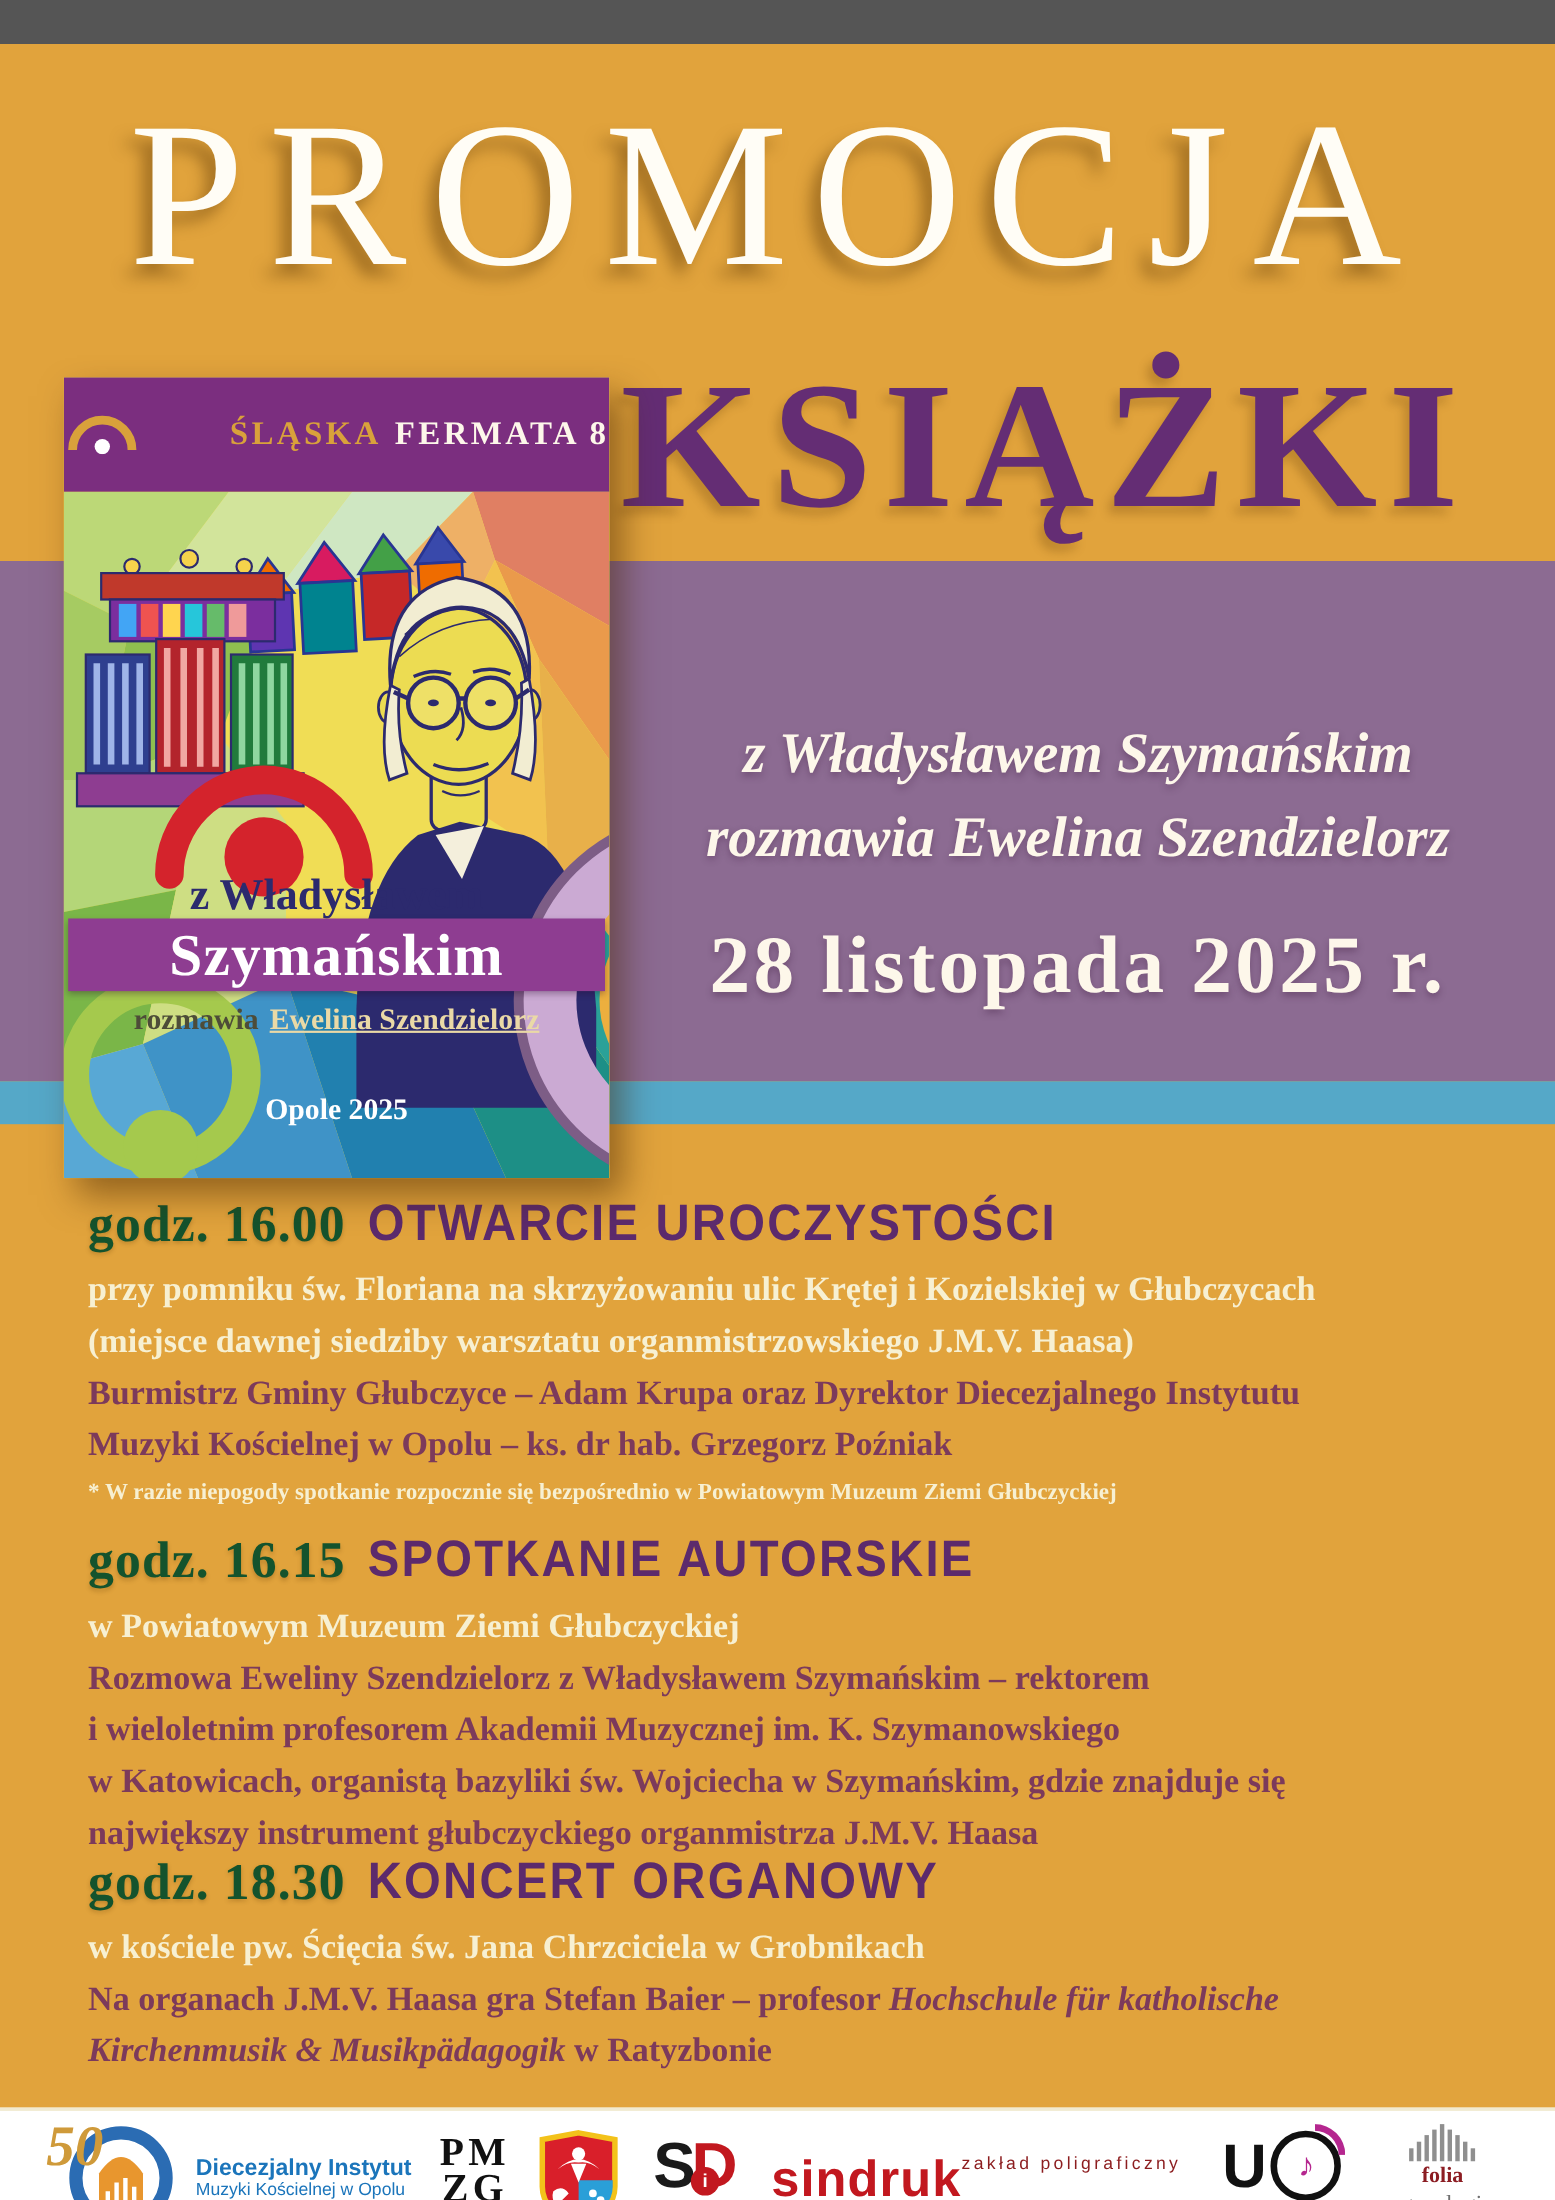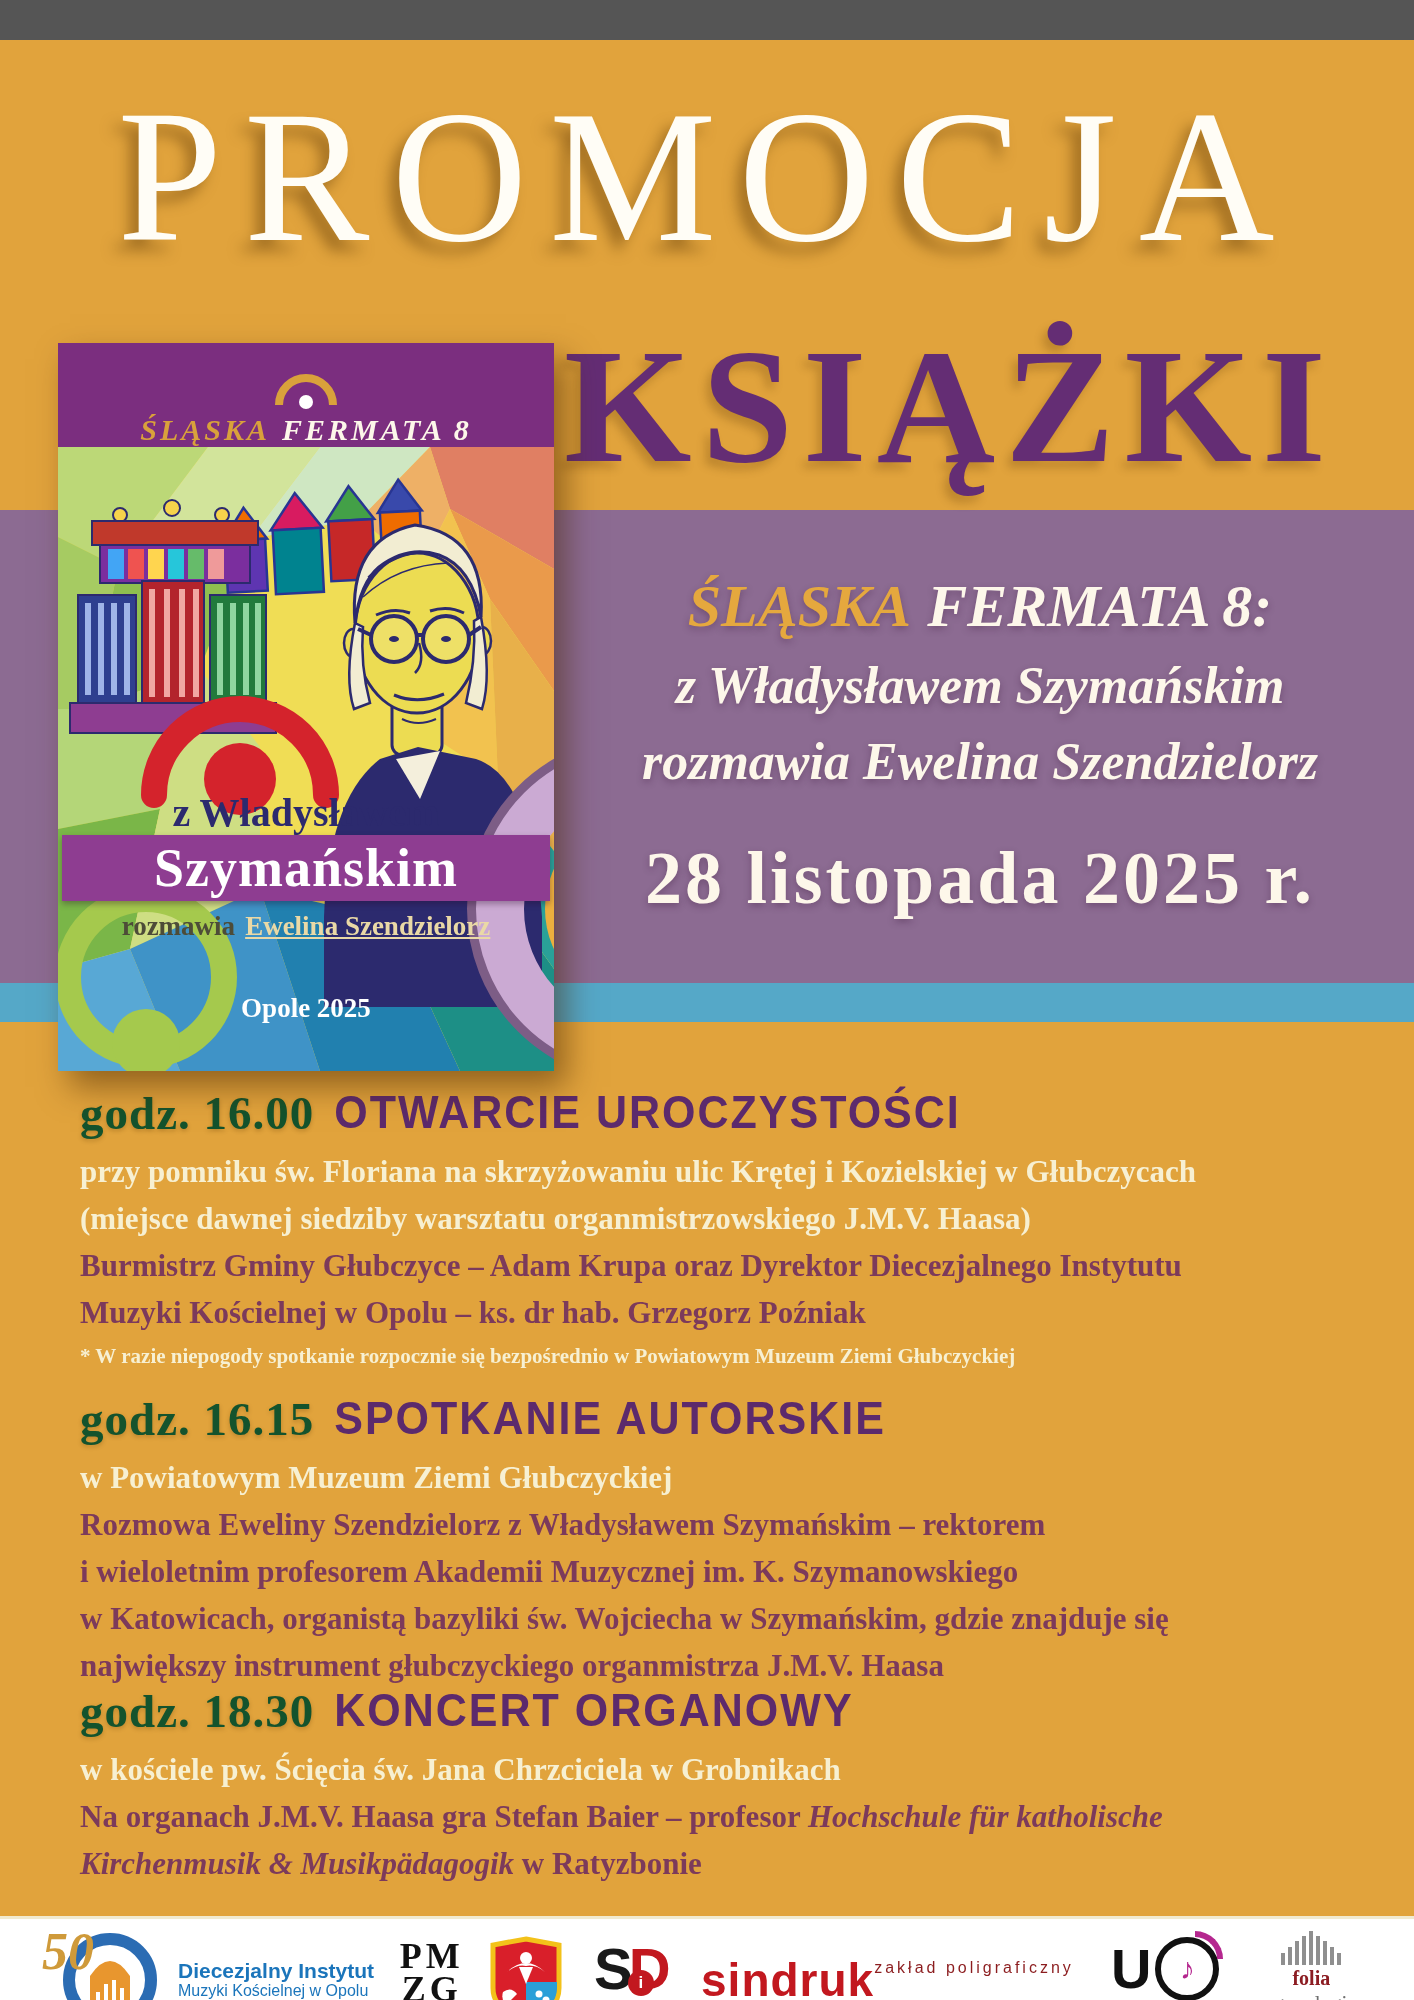--- a/index.html
+++ b/index.html
@@ -38,21 +38,21 @@
   .hero-date{position:absolute;top:326px;width:100%;font-size:74px;font-weight:700;letter-spacing:3px;}
   
   .cover{
     position:absolute;left:58px;top:303px;width:496px;height:728px;
     background:#f0dd55;overflow:hidden;z-index:4;
     box-shadow:12px 16px 30px rgba(70,35,0,.5);
   }
   .cover-art{position:absolute;left:0;top:104px;width:496px;height:624px;}
   .cover-head{
     position:absolute;left:0;top:0;width:100%;height:104px;background:#7b2e7f;
-    display:flex;flex-direction:column;align-items:center;justify-content:flex-end;gap:4px;font-style:italic;
+    display:flex;align-items:center;justify-content:space-between;gap:4px;
   }
   .cover-series{font-size:30px;font-weight:700;letter-spacing:3px;}
   .cover-series .gold{color:#d9a13b;margin-right:12px;}
   .cover-series .white{color:#fdf7ea;}
   .cover-prefix{
     position:absolute;top:446px;width:100%;text-align:center;
     font-size:40px;font-weight:700;color:#2c2a6e;z-index:5;
   }
   .cover-band{
     position:absolute;top:492px;left:4px;right:4px;height:66px;background:#8e3d91;
@@ -142,23 +142,20 @@
 
 <div class="poster">
 
   <div class="band-mauve"></div>
   <div class="band-teal"></div>
 
   <h1 class="main-title">PROMOCJA</h1>
   <h2 class="sub-title">KSIĄŻKI</h2>
 
   <div class="hero">
-    <div class="hero-series">
-      <span class="gold">ŚLĄSKA</span><span>FERMATA 8:</span>
-    </div>
     <div class="hero-guest">z Władysławem Szymańskim</div>
     <div class="hero-interviewer">rozmawia Ewelina Szendzielorz</div>
     <div class="hero-date">28 listopada 2025 r.</div>
   </div>
 
   <div class="cover">
     <svg class="cover-art" viewBox="0 0 496 624" preserveAspectRatio="none">
       <rect width="496" height="624" fill="#f0dd55"></rect>
       <polygon points="0,0 150,0 60,120 0,90" fill="#bcd877"></polygon>
       <polygon points="150,0 262,0 192,92 60,120" fill="#d2e49b"></polygon>

